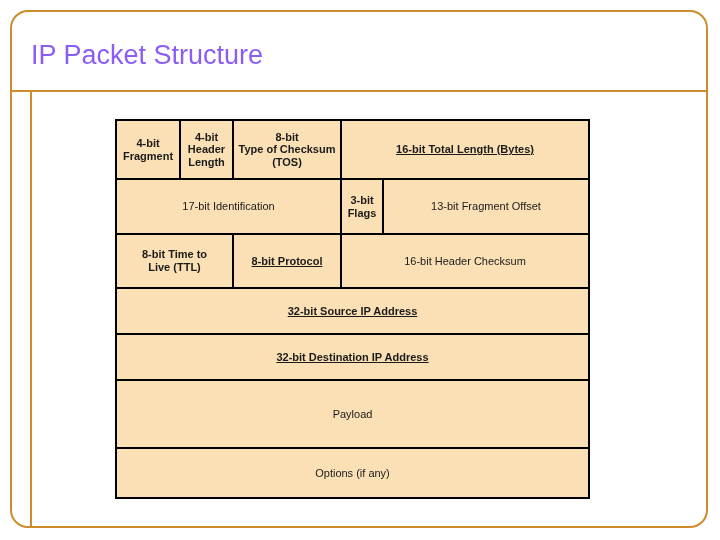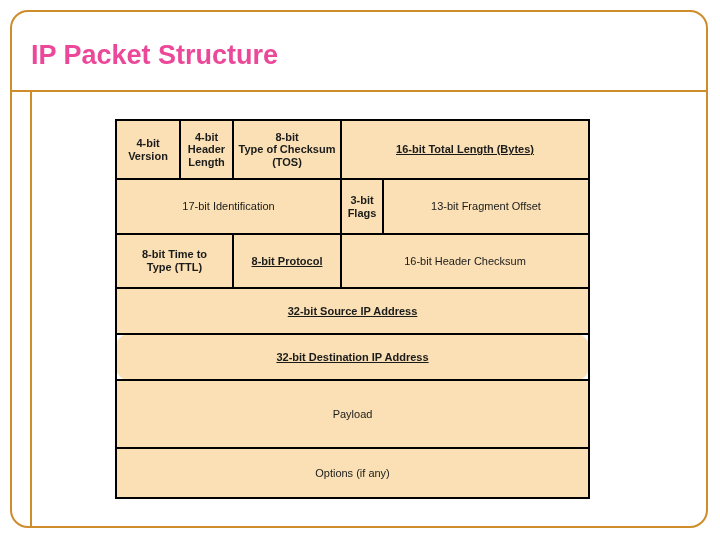--- a/index.html
+++ b/index.html
@@ -43,22 +43,22 @@
     height: 438px;
     border-left: 2px solid #cf8c2b;
   }
 
   
   #page-title {
     position: absolute;
     left: 31px;
     top: 40px;
     font-size: 27px;
-    font-weight: bold;
-    color: #ec4899;
+    font-weight: normal;
+    color: #8b5cf6;
     letter-spacing: 0px;
     white-space: nowrap;
   }
 
   
   #packet-table {
     position: absolute;
     left: 115px;
     top: 119px;
     width: 473px;
@@ -80,21 +80,21 @@
   .f-bold-navy   { font-weight: bold; color: #1d1b6b; text-decoration: underline; }
   .f-plain-dark  { font-weight: normal; color: #262626; }
 
   td.c-options { background: #f07d00; }
   td.c-payload { background: #fa63ce; }
 
   .row-h1 { height: 57px; }
   .row-h2 { height: 53px; }
   .row-h3 { height: 52px; }
   .row-h4 { height: 44px; margin-left: 21px; }
-  .row-h5 { height: 44px; border-radius: 13px; }
+  .row-h5 { height: 44px; }
   .row-h6 { height: 48px; }
   .row-h7 { height: 66px; }
 
   .t13 { font-size: 12.5px; }
   .t12 { font-size: 11.5px; margin-left: 8px; }
   .t11 { font-size: 11px; }
 </style>
 </head>
 <body>
 
@@ -111,21 +111,21 @@
     <col style="width:108px">
     <col style="width:42px">
     <col style="width:53px">
     <col style="width:153px">
   </colgroup>
 
   <tbody>
       <tr>
     <td class="row-h1 f-bold-dark t11">
       <div>4-bit</div>
-      <div>Version</div>
+      <div>Fragment</div>
     </td>
     <td class="row-h1 f-bold-dark t11">
       <div>4-bit</div>
       <div>Header</div>
       <div>Length</div>
     </td>
     <td class="row-h1 f-bold-dark t11">
       <div>8-bit</div>
       <div>Type of Checksum</div>
       <div>(TOS)</div>
@@ -138,21 +138,21 @@
     <td class="row-h2 f-bold-dark t11">
       <div>3-bit</div>
       <div>Flags</div>
     </td>
     <td class="row-h2 f-plain-dark t12" colspan="2">13-bit Fragment Offset</td>
   </tr>
 
   <tr>
     <td class="row-h3 f-bold-dark t11" colspan="2">
       <div>8-bit Time to</div>
-      <div>Type (TTL)</div>
+      <div>Live (TTL)</div>
     </td>
     <td class="row-h3 f-bold-navy t12">8-bit Protocol</td>
     <td class="row-h3 f-plain-dark t13" colspan="3">16-bit Header Checksum</td>
   </tr>
 
   <tr>
     <td class="row-h4 f-bold-navy t13" colspan="6">32-bit Source IP Address</td>
   </tr>
 
   <tr>

